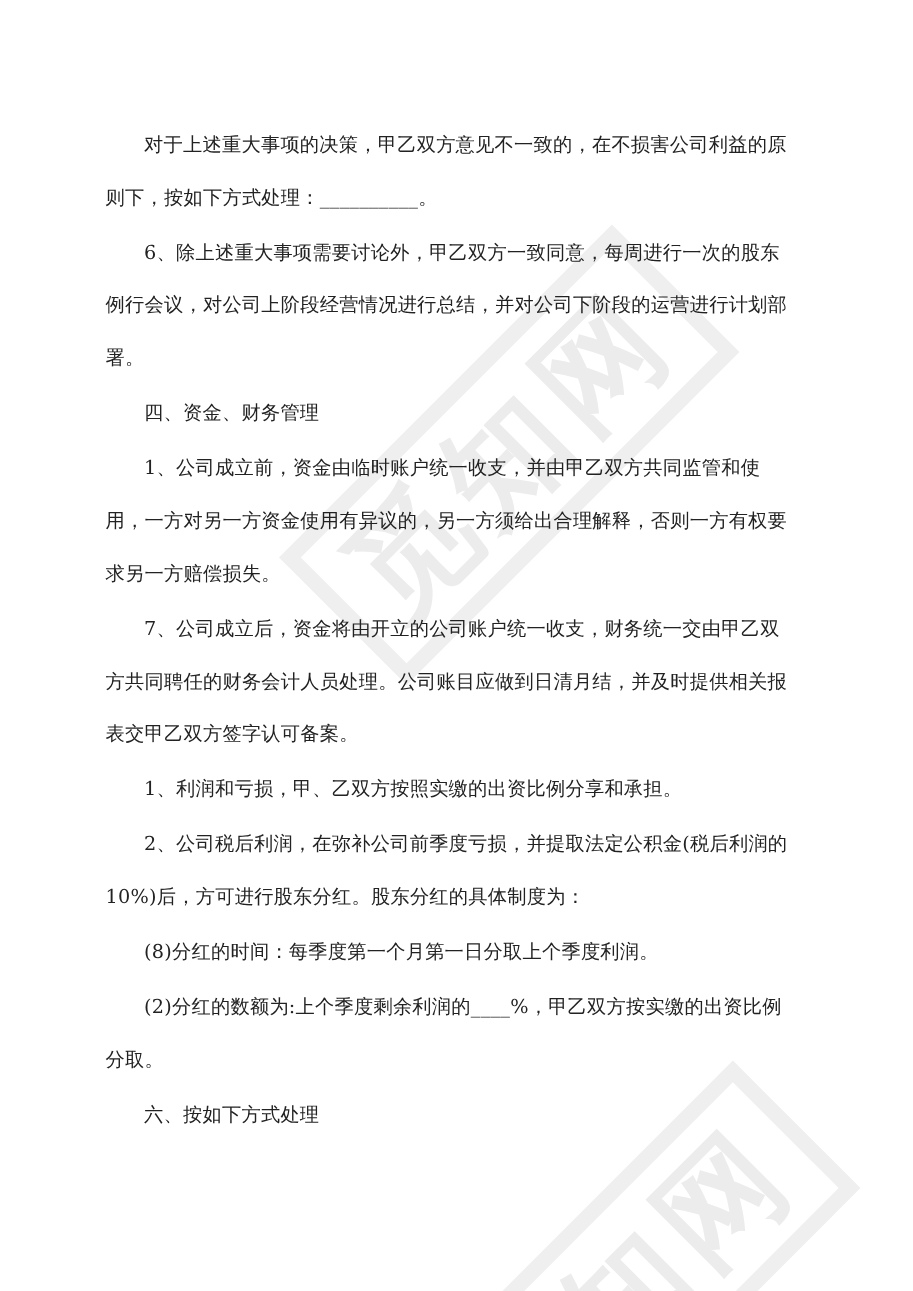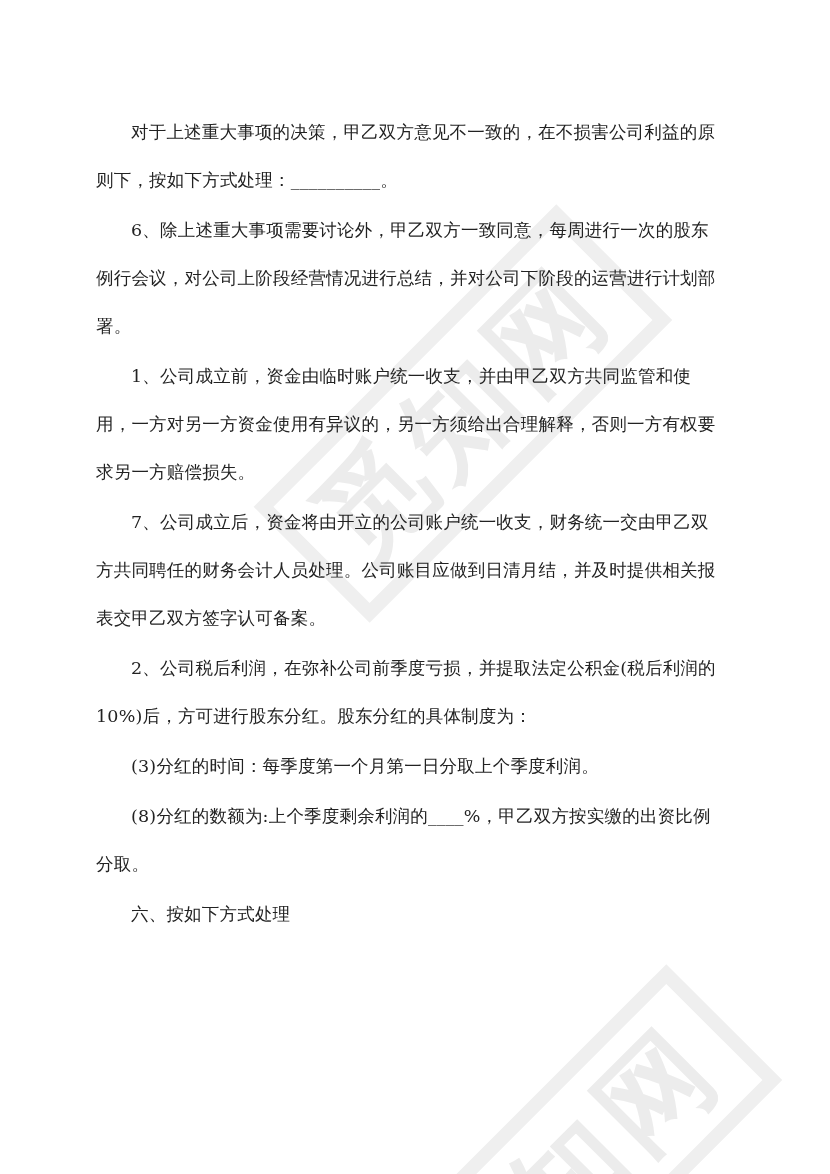--- a/index.html
+++ b/index.html
@@ -58,19 +58,21 @@
 <div class="watermark wm-1">
   <span class="wm-frame">觅知网</span>
 </div>
 <div class="watermark wm-2">
   <span class="wm-frame">觅知网</span>
 </div>
 
 <div class="page">
   <p class="para">对于上述重大事项的决策，甲乙双方意见不一致的，在不损害公司利益的原则下，按如下方式处理：__________。</p>
   <p class="para">6、除上述重大事项需要讨论外，甲乙双方一致同意，每周进行一次的股东例行会议，对公司上阶段经营情况进行总结，并对公司下阶段的运营进行计划部署。</p>
+  <p class="para">四、资金、财务管理</p>
   <p class="para">1、公司成立前，资金由临时账户统一收支，并由甲乙双方共同监管和使用，一方对另一方资金使用有异议的，另一方须给出合理解释，否则一方有权要求另一方赔偿损失。</p>
   <p class="para">7、公司成立后，资金将由开立的公司账户统一收支，财务统一交由甲乙双方共同聘任的财务会计人员处理。公司账目应做到日清月结，并及时提供相关报表交甲乙双方签字认可备案。</p>
+  <p class="para">1、利润和亏损，甲、乙双方按照实缴的出资比例分享和承担。</p>
   <p class="para">2、公司税后利润，在弥补公司前季度亏损，并提取法定公积金(税后利润的 10%)后，方可进行股东分红。股东分红的具体制度为：</p>
-  <p class="para">(3)分红的时间：每季度第一个月第一日分取上个季度利润。</p>
-  <p class="para">(8)分红的数额为:上个季度剩余利润的____%，甲乙双方按实缴的出资比例分取。</p>
+  <p class="para">(8)分红的时间：每季度第一个月第一日分取上个季度利润。</p>
+  <p class="para">(2)分红的数额为:上个季度剩余利润的____%，甲乙双方按实缴的出资比例分取。</p>
   <p class="para">六、按如下方式处理</p>
 </div>
 
 </body></html>

